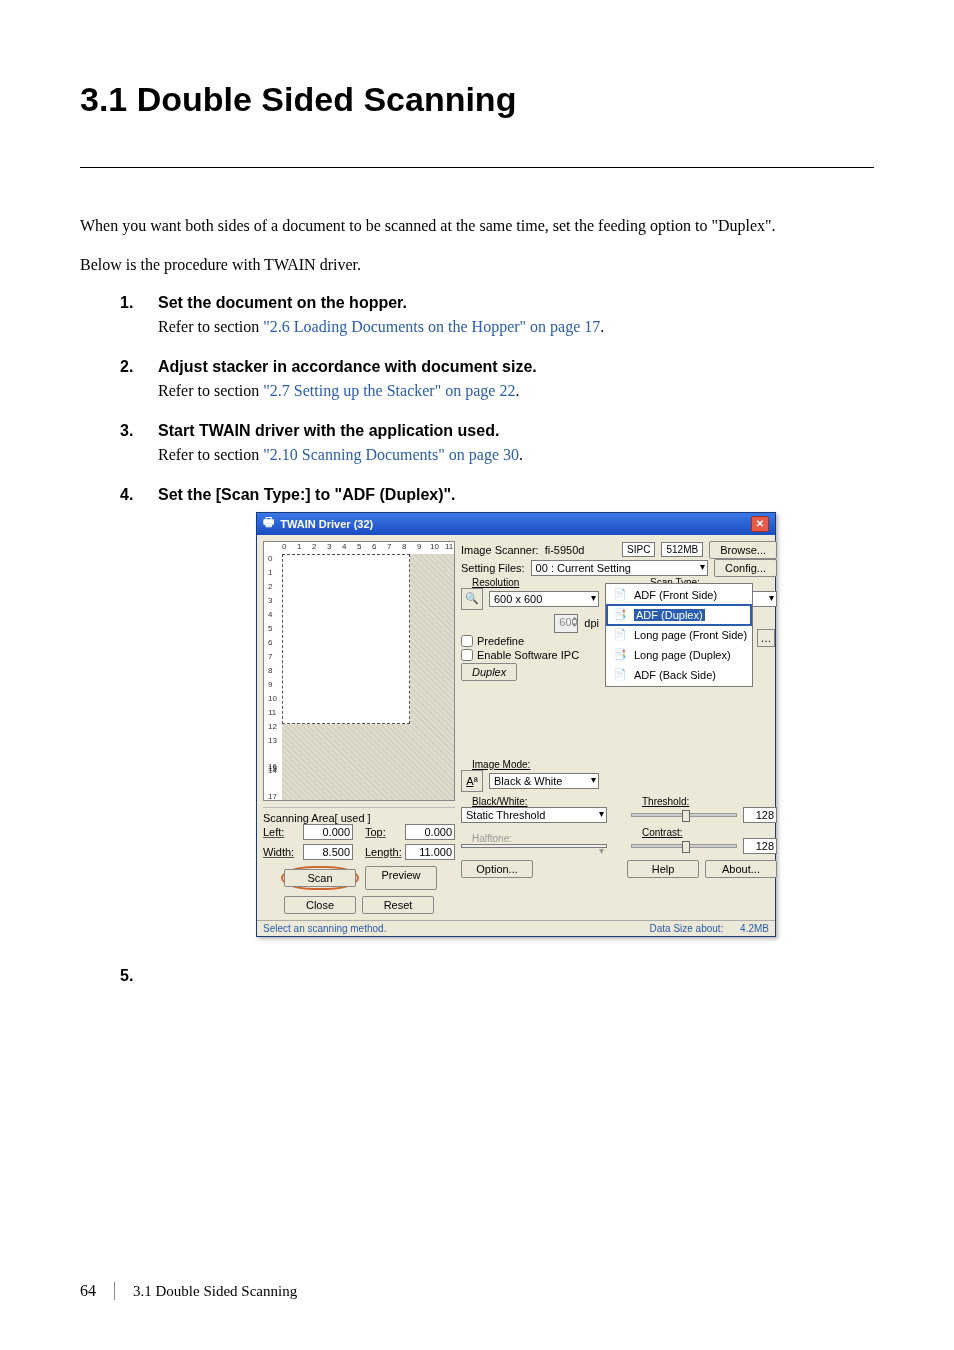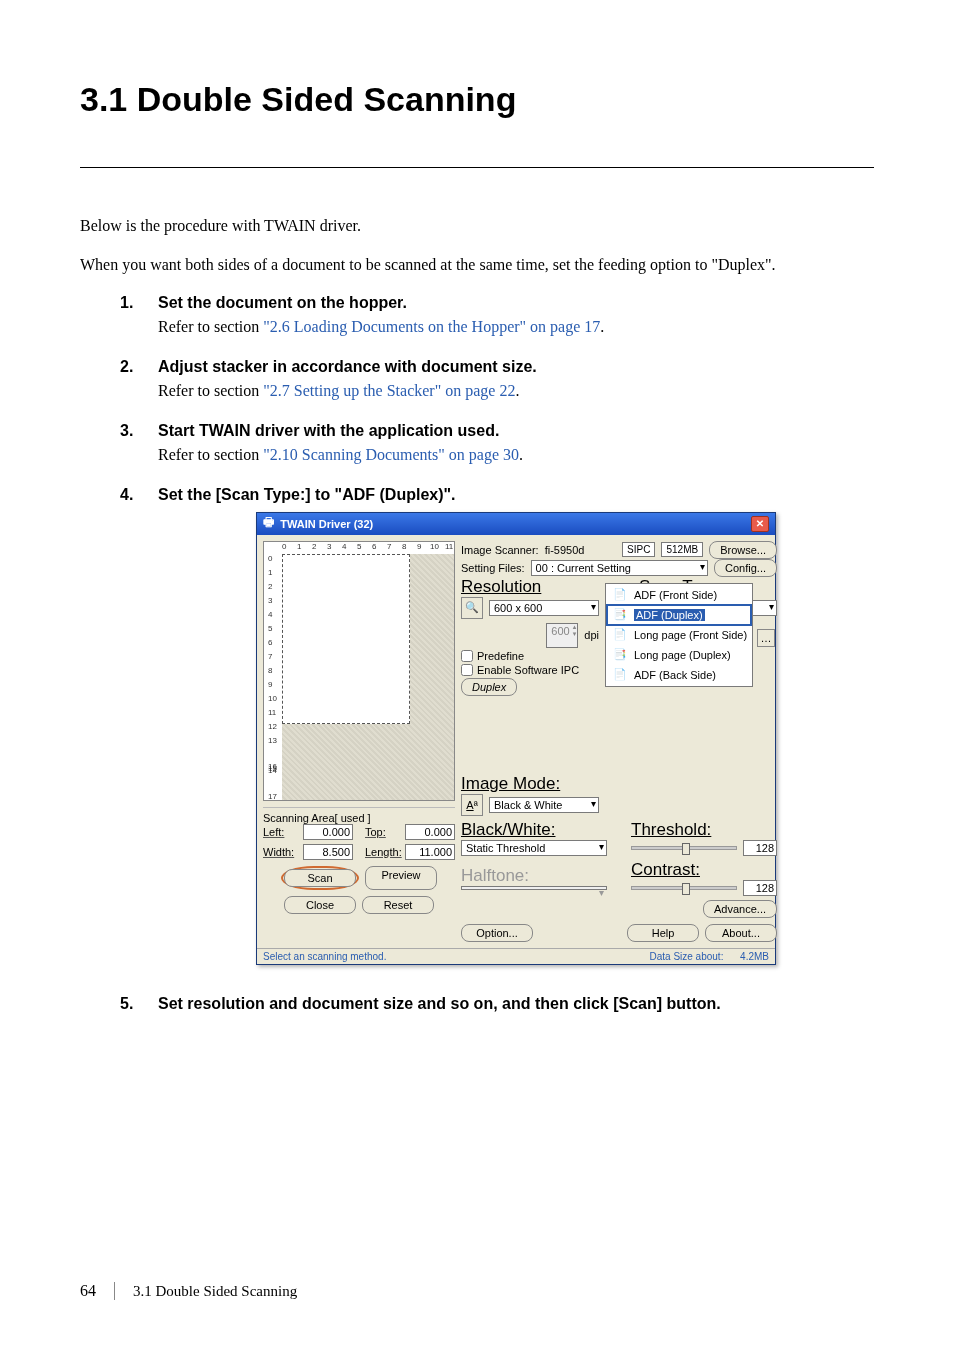--- a/index.html
+++ b/index.html
@@ -128,21 +128,21 @@
   }
   .sa-row { display: flex; align-items: center; gap: 4px; margin-bottom: 4px; }
   .sa-row label { width: 36px; text-decoration: underline; text-decoration-color: #555; }
   .sa-row input {
     width: 50px; font-size: 11px; border: 1px solid #7a7a7a;
     padding: 1px 2px; background: #fff; text-align: right;
   }
   .btn {
     background: #ece9d8;
     border: 1px solid #888;
-    border-radius: 8px;
+    border-radius: 2px;
     padding: 2px 10px;
     font-size: 11px;
     min-width: 72px;
     text-align: center;
   }
   .btn-row { display: flex; gap: 6px; justify-content: center; margin-top: 6px; }
   .twain-right { flex: 1; display: flex; flex-direction: column; position: relative; }
   .top-info { display: flex; align-items: center; gap: 6px; justify-content: space-between; }
   .chip {
     border: 1px solid #7a7a7a; padding: 1px 4px; background: #fff; font-size: 10px;
@@ -151,24 +151,24 @@
   .dropdown {
     border: 1px solid #7a7a7a; background: #fff;
     padding: 1px 16px 1px 4px; font-size: 11px;
     position: relative; min-width: 110px;
   }
   .dropdown::after {
     content: "▾"; position: absolute; right: 2px; top: 0; font-size: 10px;
   }
   .spin {
     border: 1px solid #7a7a7a; background: #efefef; color: #888;
-    padding: 1px 12px 10px 4px; font-size: 11px; position: relative; width: 32px; text-align: right;
+    padding: 1px 12px 4px 4px; font-size: 11px; position: relative; width: 24px; text-align: right;
   }
   .spin::after { content: "▴\A▾"; white-space: pre; position: absolute; right: 1px; top: -1px; font-size: 7px; line-height: 7px; }
-  .grp-label { font-size: 17px; text-decoration: underline; }
+  .grp-label { font-size: 10px; text-decoration: underline; margin-left: 11px; }
   .checkbox-row { display: flex; align-items: center; gap: 4px; margin: 2px 0; }
   .checkbox-row input { width: 12px; height: 12px; }
   .icon-sq {
     width: 22px; height: 22px; border: 1px solid #888;
     display: inline-flex; align-items: center; justify-content: center;
     background: #ece9d8;
   }
   .slider {
     flex: 1; height: 4px; background: #ccc; position: relative; border: 1px solid #999;
   }
@@ -222,22 +222,22 @@
   }
   .right-bottom-btns { display: flex; justify-content: flex-end; gap: 6px; margin-top: 4px; }
 </style>
 </head>
 <body>
 
 <div class="page">
   <div class="title">3.1  Double Sided Scanning</div>
   <hr class="hr">
 
+  <p class="intro">When you want both sides of a document to be scanned at the same time, set the feeding option to "Duplex".</p>
   <p class="intro">Below is the procedure with TWAIN driver.</p>
-  <p class="intro">When you want both sides of a document to be scanned at the same time, set the feeding option to "Duplex".</p>
 
   <ol class="steps">
     <li class="step">
       <div class="step-head">
         <span class="step-num">1.</span>
         <span>Set the document on the hopper.</span>
       </div>
       <div class="step-body">
         <span>Refer to section </span><span class="link">"2.6 Loading Documents on the Hopper" on page 17</span><span>.</span>
       </div>
@@ -451,23 +451,20 @@
                   <div class="grp-label">Contrast:</div>
                   <div class="row">
                     <div class="slider">
                         <div class="thumb"></div>
                       </div>
                     <input class="slider-val" value="128" style="">
                   </div>
                 </div>
               </div>
 
-              <div class="right-bottom-btns">
-                <div class="btn">Advance...</div>
-              </div>
               <div class="row" style="justify-content: space-between; margin-top:6px;">
                 <div class="btn">Option...</div>
                 <div class="row">
                   <div class="btn">Help</div>
                   <div class="btn">About...</div>
                 </div>
               </div>
             </div>
           </div>
           <div class="status-bar">
@@ -478,21 +475,20 @@
               <span>4.2MB</span>
             </span>
           </div>
         </div>
       </div>
     </li>
 
     <li class="step">
       <div class="step-head">
         <span class="step-num">5.</span>
-        <span>Set resolution and document size and so on, and then click [Scan] button.</span>
       </div>
     </li>
   </ol>
 </div>
 
 <div class="footer">
   <span class="pnum">64</span>
   <span class="vline"></span>
   <span>3.1 Double Sided Scanning</span>
 </div>

